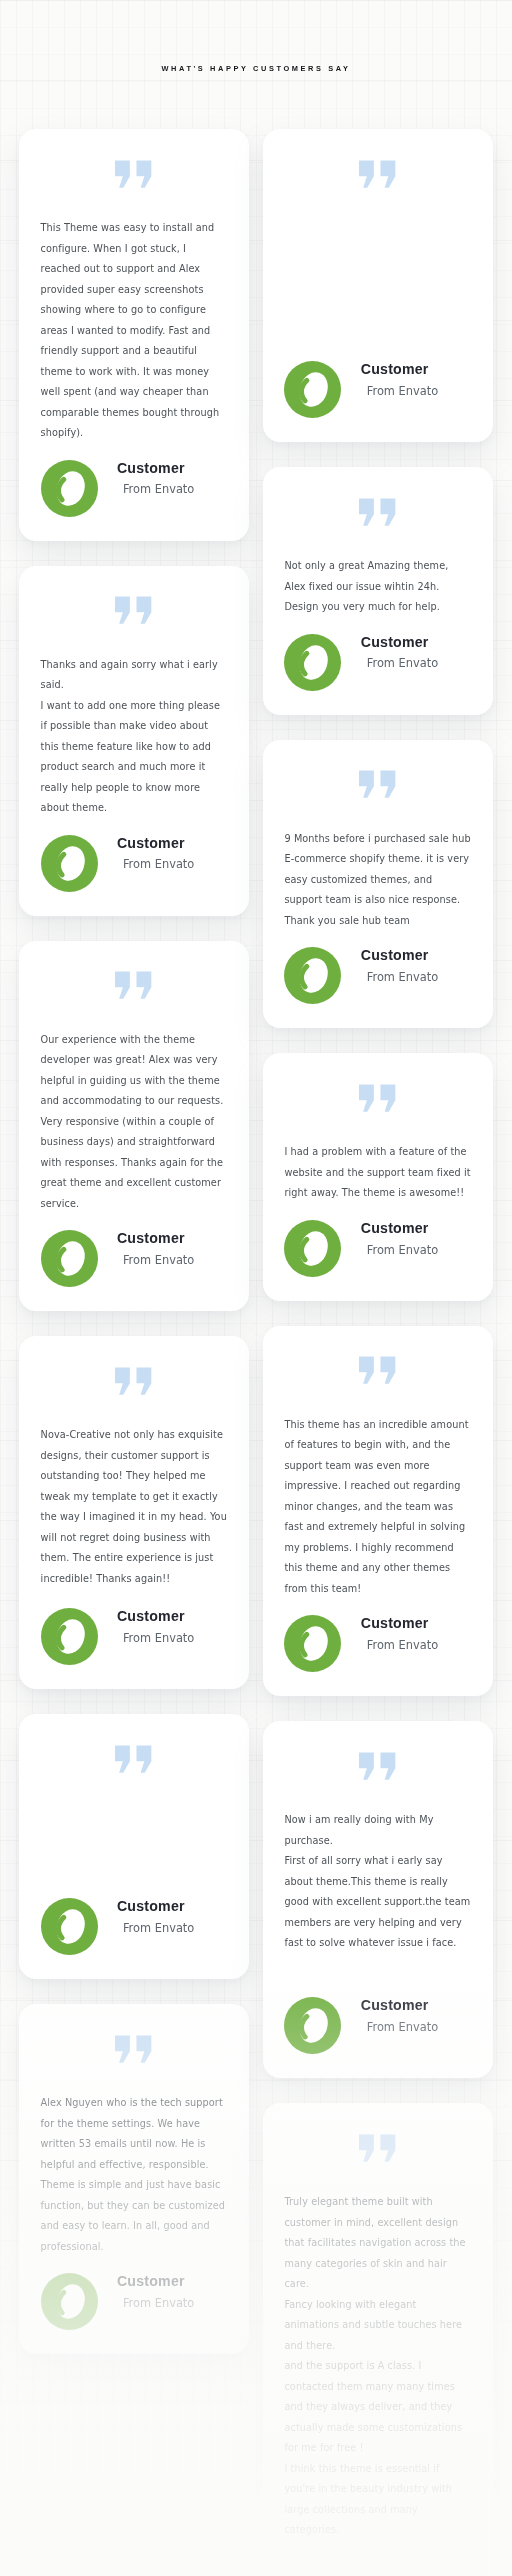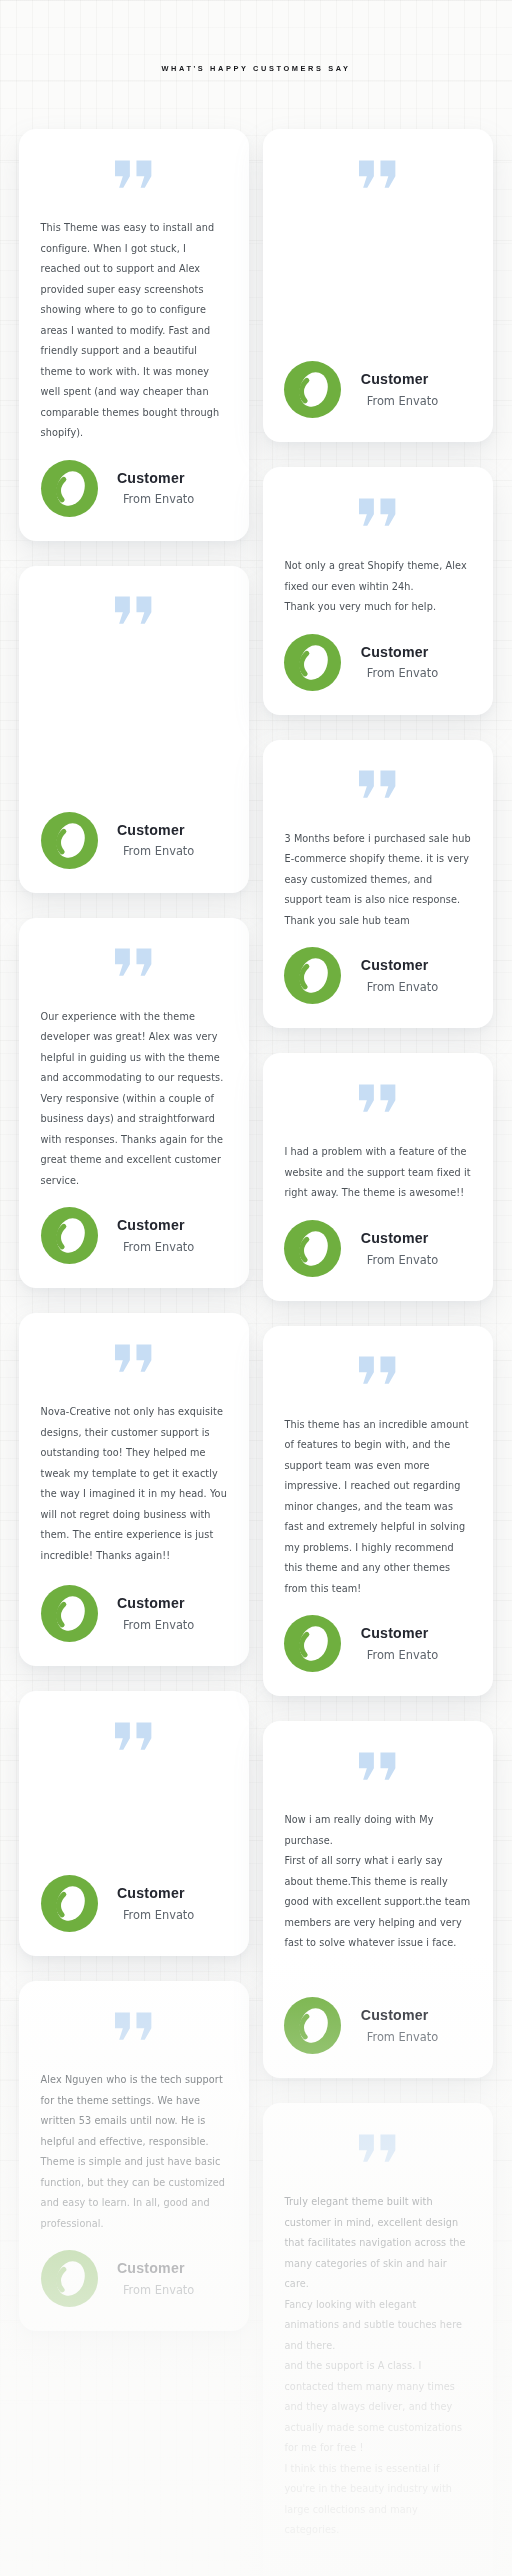--- a/index.html
+++ b/index.html
@@ -64,21 +64,21 @@
   [data-column="right"] .card:nth-child(6){min-height:357px}
   [data-column="right"] .card:nth-child(7){min-height:495px}
   .quote{ width:38px; height:28.4px; margin:2.3px auto 30px auto; flex:0 0 auto; }
   .review-text{
     font-size:9.7px; line-height:20.5px; color:#4b5157;
     letter-spacing:0.1px;
   }
   .para{ margin:0; }
   .footer{
     margin-top:auto; padding-top:16px;
-    display:flex; align-items:center;
+    display:flex; align-items:flex-start;
   }
   .avatar{
     width:57px; height:57px; border-radius:50%;
     background:#6faf3f; flex:0 0 auto;
     display:flex; align-items:center; justify-content:center;
   }
   .author{ margin-left:19.3px; }
   .author-name{
     font-family:"Liberation Sans", sans-serif;
     font-size:14.2px; font-weight:700; color:#23262f; letter-spacing:0.2px;
@@ -126,20 +126,24 @@
         <div class="author-name">Customer</div>
         <div class="author-source">From Envato</div>
       </div>
     </div>
   </div>
         <div class="card">
     <svg class="quote" viewBox="0 0 92 66" xmlns="http://www.w3.org/2000/svg">
       <polygon class="qmark" points="0,0 36,0 36,38 20,66 10,66 19,38 0,38" fill="#C7DDF4"></polygon>
       <polygon class="qmark" points="52,0 88,0 88,38 72,66 62,66 71,38 52,38" fill="#C7DDF4"></polygon>
     </svg>
+    <div class="review-text">
+            <div class="para">Thanks and again sorry what i early said.</div>
+            <div class="para">I want to add one more thing please if possible than make video about this theme feature like how to add product search and much more it really help people to know more about theme.</div>
+          </div>
     <div class="footer">
       <div class="avatar">
         <svg width="57" height="57" viewBox="0 0 100 100" xmlns="http://www.w3.org/2000/svg">
           <ellipse cx="52" cy="50" rx="24" ry="31" transform="rotate(18 52 50)" fill="#ffffff"></ellipse>
           <path d="M37,70 C28,60 28,45 40,34" stroke="#6faf3f" stroke-width="9" fill="none" stroke-linecap="round"></path>
         </svg>
       </div>
       <div class="author">
         <div class="author-name">Customer</div>
         <div class="author-source">From Envato</div>
@@ -246,43 +250,43 @@
         <div class="author-source">From Envato</div>
       </div>
     </div>
   </div>
         <div class="card">
     <svg class="quote" viewBox="0 0 92 66" xmlns="http://www.w3.org/2000/svg">
       <polygon class="qmark" points="0,0 36,0 36,38 20,66 10,66 19,38 0,38" fill="#C7DDF4"></polygon>
       <polygon class="qmark" points="52,0 88,0 88,38 72,66 62,66 71,38 52,38" fill="#C7DDF4"></polygon>
     </svg>
     <div class="review-text">
-            <div class="para">Not only a great Shopify theme, Alex fixed our even wihtin 24h.</div>
-            <div class="para">Thank you very much for help.</div>
-          </div>
-    <div class="footer">
-      <div class="avatar">
-        <svg width="57" height="57" viewBox="0 0 100 100" xmlns="http://www.w3.org/2000/svg">
-          <ellipse cx="52" cy="50" rx="24" ry="31" transform="rotate(18 52 50)" fill="#ffffff"></ellipse>
-          <path d="M37,70 C28,60 28,45 40,34" stroke="#6faf3f" stroke-width="9" fill="none" stroke-linecap="round"></path>
-        </svg>
-      </div>
-      <div class="author">
-        <div class="author-name">Customer</div>
-        <div class="author-source">From Envato</div>
-      </div>
-    </div>
-  </div>
-        <div class="card">
-    <svg class="quote" viewBox="0 0 92 66" xmlns="http://www.w3.org/2000/svg">
-      <polygon class="qmark" points="0,0 36,0 36,38 20,66 10,66 19,38 0,38" fill="#C7DDF4"></polygon>
-      <polygon class="qmark" points="52,0 88,0 88,38 72,66 62,66 71,38 52,38" fill="#C7DDF4"></polygon>
-    </svg>
-    <div class="review-text">
-            <div class="para">3 Months before i purchased sale hub E-commerce shopify theme. it is very easy customized themes, and support team is also nice response. Thank you sale hub team</div>
+            <div class="para">Not only a great Amazing theme, Alex fixed our issue wihtin 24h.</div>
+            <div class="para">Design you very much for help.</div>
+          </div>
+    <div class="footer">
+      <div class="avatar">
+        <svg width="57" height="57" viewBox="0 0 100 100" xmlns="http://www.w3.org/2000/svg">
+          <ellipse cx="52" cy="50" rx="24" ry="31" transform="rotate(18 52 50)" fill="#ffffff"></ellipse>
+          <path d="M37,70 C28,60 28,45 40,34" stroke="#6faf3f" stroke-width="9" fill="none" stroke-linecap="round"></path>
+        </svg>
+      </div>
+      <div class="author">
+        <div class="author-name">Customer</div>
+        <div class="author-source">From Envato</div>
+      </div>
+    </div>
+  </div>
+        <div class="card">
+    <svg class="quote" viewBox="0 0 92 66" xmlns="http://www.w3.org/2000/svg">
+      <polygon class="qmark" points="0,0 36,0 36,38 20,66 10,66 19,38 0,38" fill="#C7DDF4"></polygon>
+      <polygon class="qmark" points="52,0 88,0 88,38 72,66 62,66 71,38 52,38" fill="#C7DDF4"></polygon>
+    </svg>
+    <div class="review-text">
+            <div class="para">9 Months before i purchased sale hub E-commerce shopify theme. it is very easy customized themes, and support team is also nice response. Thank you sale hub team</div>
           </div>
     <div class="footer">
       <div class="avatar">
         <svg width="57" height="57" viewBox="0 0 100 100" xmlns="http://www.w3.org/2000/svg">
           <ellipse cx="52" cy="50" rx="24" ry="31" transform="rotate(18 52 50)" fill="#ffffff"></ellipse>
           <path d="M37,70 C28,60 28,45 40,34" stroke="#6faf3f" stroke-width="9" fill="none" stroke-linecap="round"></path>
         </svg>
       </div>
       <div class="author">
         <div class="author-name">Customer</div>

